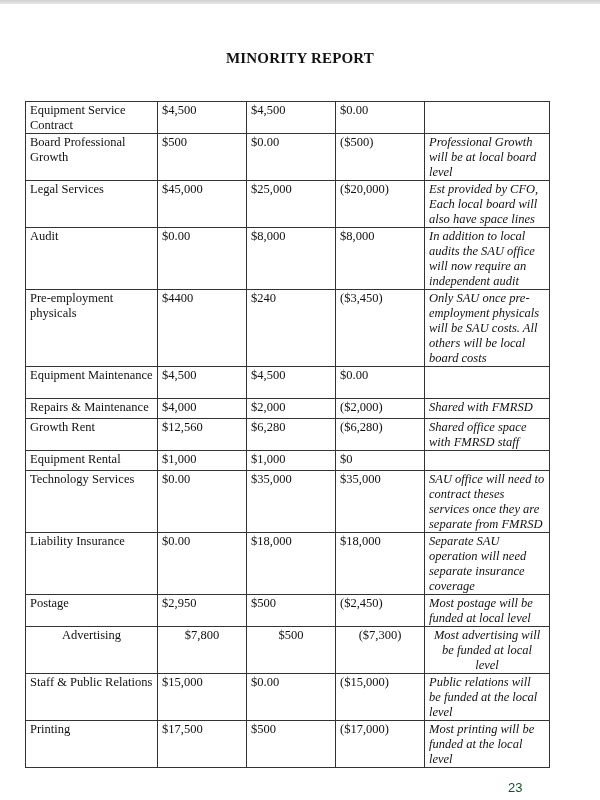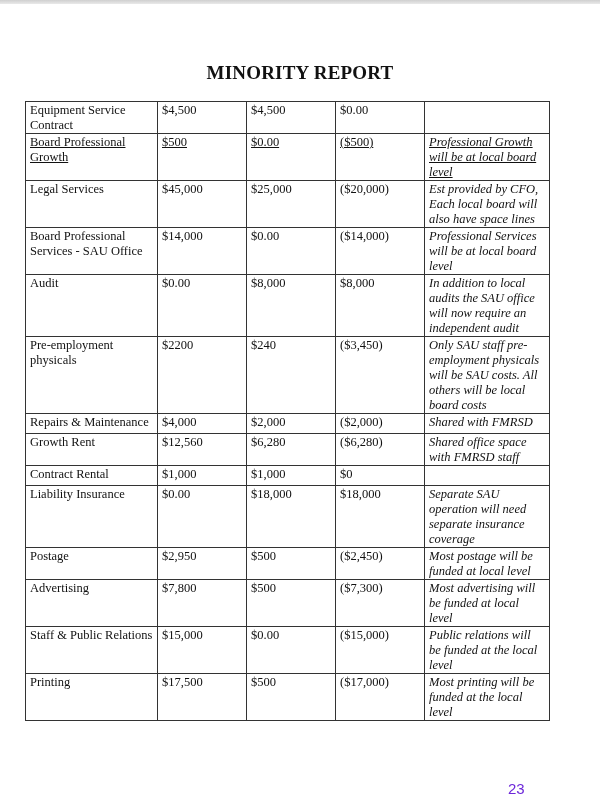--- a/index.html
+++ b/index.html
@@ -5,37 +5,37 @@
   html, body { margin: 0; padding: 0; }
   body {
     width: 600px; height: 800px; background: #ffffff; position: relative;
     overflow: hidden; font-family: "Liberation Serif", "DejaVu Serif", serif; color: #111;
   }
   .topbar {
     position: absolute; left: 0; top: 0; width: 600px; height: 4px;
     background: linear-gradient(#cfcfcf, #e9e9e9);
   }
   .title {
-    position: absolute; left: 0; top: 62px; width: 600px; text-align: center;
-    font-weight: bold; font-size: 19px; letter-spacing: 0.2px;
+    position: absolute; left: 0; top: 50px; width: 600px; text-align: center;
+    font-weight: bold; font-size: 15px; letter-spacing: 0.2px;
   }
   table.report {
     position: absolute; left: 25px; top: 101px;
     border-collapse: collapse; table-layout: fixed; width: 524px;
   }
   table.report td {
     border: 1px solid #333; vertical-align: top; padding: 1px 4px 0 4px;
     font-size: 12.5px; line-height: 15px; overflow: hidden;
   }
   td.note {
     font-style: italic; font-size: 10.5px; line-height: 12.5px; padding-top: 1px;
   }
   .pagenum {
     position: absolute; left: 508px; top: 780px;
-    font-family: "Liberation Sans", "DejaVu Sans", sans-serif; font-size: 15px; color: #6d28d9;
+    font-family: "Liberation Sans", "DejaVu Sans", sans-serif; font-size: 13px; color: #14532d;
   }
 </style>
 </head>
 <body>
 
 <div class="topbar"></div>
 
 <div class="title">MINORITY REPORT</div>
 
 <table class="report">
@@ -47,91 +47,98 @@
       <col style="width:125px">
   </colgroup>
   <tbody id="tbody">
       <tr style="height: 30px;">
         <td>Equipment Service Contract</td>
         <td>$4,500</td>
         <td>$4,500</td>
         <td>$0.00</td>
         <td class="note"></td>
       </tr>
-      <tr style="height: 32px; text-decoration: underline;">
+      <tr style="height: 32px;">
         <td>Board Professional Growth</td>
         <td>$500</td>
         <td>$0.00</td>
         <td>($500)</td>
         <td class="note">Professional Growth will be at local board level</td>
       </tr>
       <tr style="height: 38px;">
         <td>Legal Services</td>
         <td>$45,000</td>
         <td>$25,000</td>
         <td>($20,000)</td>
         <td class="note">Est provided by CFO, Each local board will also have space lines</td>
       </tr>
-      <tr style="height: 31px;">
-        <td>Board Professional Services - SAU Office</td>
-        <td>$14,000</td>
-        <td>$0.00</td>
-        <td>($14,000)</td>
-        <td class="note">Professional Services will be at local board level</td>
-      </tr>
       <tr style="height: 53px;">
         <td>Audit</td>
         <td>$0.00</td>
         <td>$8,000</td>
         <td>$8,000</td>
         <td class="note">In addition to local audits the SAU office will now require an independent audit</td>
       </tr>
       <tr style="height: 62px;">
         <td>Pre-employment physicals</td>
-        <td>$2200</td>
+        <td>$4400</td>
         <td>$240</td>
         <td>($3,450)</td>
-        <td class="note">Only SAU staff pre-employment physicals will be SAU costs. All others will be local board costs</td>
+        <td class="note">Only SAU once pre-employment physicals will be SAU costs. All others will be local board costs</td>
+      </tr>
+      <tr style="height: 32px;">
+        <td>Equipment Maintenance</td>
+        <td>$4,500</td>
+        <td>$4,500</td>
+        <td>$0.00</td>
+        <td class="note"></td>
       </tr>
       <tr style="height: 20px;">
         <td>Repairs &amp; Maintenance</td>
         <td>$4,000</td>
         <td>$2,000</td>
         <td>($2,000)</td>
         <td class="note">Shared with FMRSD</td>
       </tr>
       <tr style="height: 28px;">
         <td>Growth Rent</td>
         <td>$12,560</td>
         <td>$6,280</td>
         <td>($6,280)</td>
         <td class="note">Shared office space with FMRSD staff</td>
       </tr>
       <tr style="height: 20px;">
-        <td>Contract Rental</td>
+        <td>Equipment Rental</td>
         <td>$1,000</td>
         <td>$1,000</td>
         <td>$0</td>
         <td class="note"></td>
+      </tr>
+      <tr style="height: 52px;">
+        <td>Technology Services</td>
+        <td>$0.00</td>
+        <td>$35,000</td>
+        <td>$35,000</td>
+        <td class="note">SAU office will need to contract theses services once they are separate from FMRSD</td>
       </tr>
       <tr style="height: 40px;">
         <td>Liability Insurance</td>
         <td>$0.00</td>
         <td>$18,000</td>
         <td>$18,000</td>
         <td class="note">Separate SAU operation will need separate insurance coverage</td>
       </tr>
       <tr style="height: 26px; margin-top: 14px;">
         <td>Postage</td>
         <td>$2,950</td>
         <td>$500</td>
         <td>($2,450)</td>
         <td class="note">Most postage will be funded at local level</td>
       </tr>
-      <tr style="height: 26px;">
+      <tr style="height: 26px; text-align: center;">
         <td>Advertising</td>
         <td>$7,800</td>
         <td>$500</td>
         <td>($7,300)</td>
         <td class="note">Most advertising will be funded at local level</td>
       </tr>
       <tr style="height: 31px; margin-left: 20px;">
         <td>Staff &amp; Public Relations</td>
         <td>$15,000</td>
         <td>$0.00</td>

